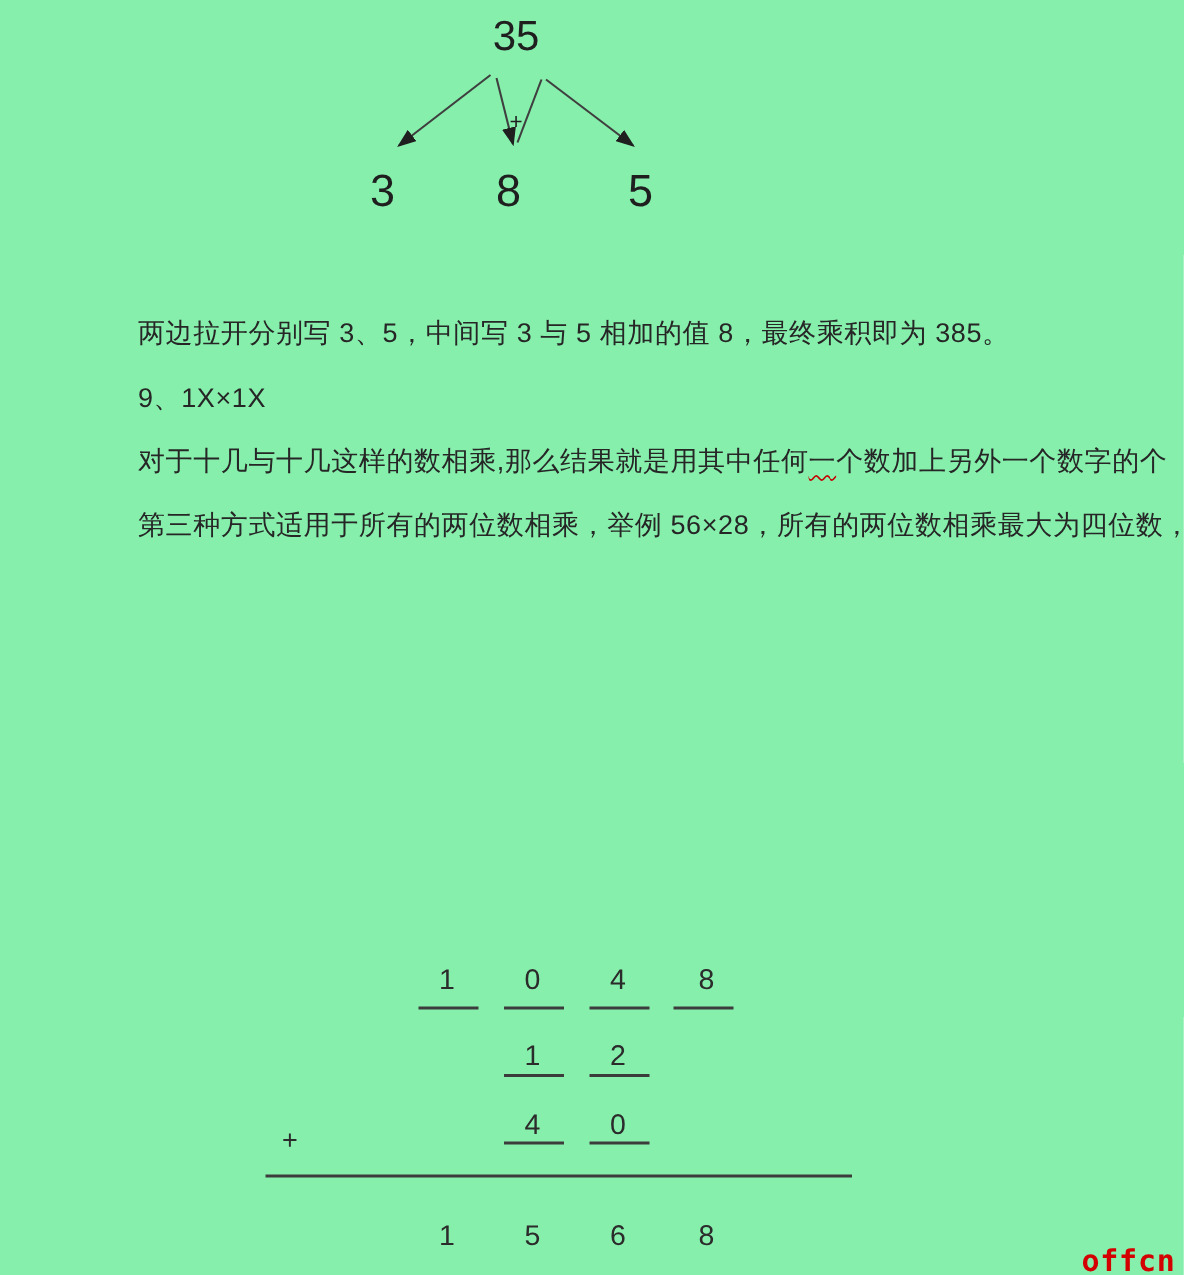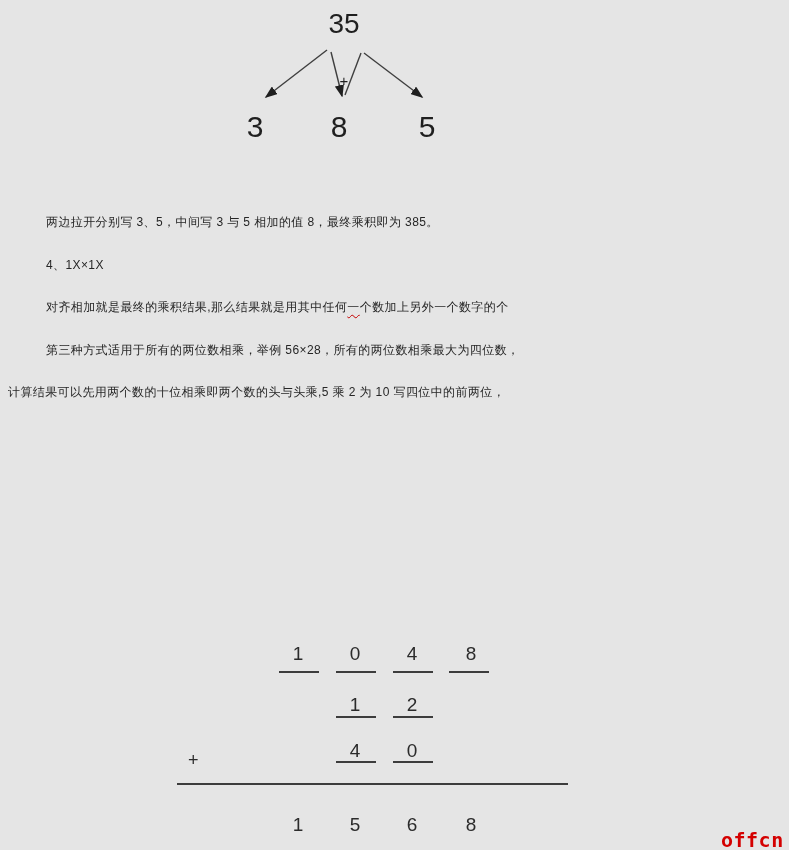--- a/index.html
+++ b/index.html
@@ -1,20 +1,20 @@
 <!DOCTYPE html>
 <html><head>
 <meta charset="utf-8">
 <style>
   html, body { margin: 0; padding: 0; }
   .doc {
     position: relative;
     width: 789px;
     height: 850px;
-    background: #e5e5e5;
+    background: #86efac;
     overflow: hidden;
     font-family: "Liberation Sans", sans-serif;
     color: #262626;
   }
 
   
   .top-diagram {
     position: absolute;
     left: 230px;
     top: 0;
@@ -30,23 +30,24 @@
   
   .body-text {
     position: absolute;
     left: 8px;
     top: 201px;
     width: 773px;
   }
   .line {
     height: 42.5px;
     line-height: 42.5px;
-    font-size: 12px;
+    font-size: 18px;
     white-space: nowrap;
     letter-spacing: 0.4px;
+    margin-left: 46px;
   }
   .line.indent { padding-left: 38px; }
   .sq {
     text-decoration: underline;
     text-decoration-style: wavy;
     text-decoration-color: #c40000;
     text-decoration-thickness: 1px;
     text-underline-offset: 3px;
   }
 
@@ -116,24 +117,23 @@
     <line x1="131" y1="53" x2="115" y2="95"></line>
     <line x1="134" y1="53" x2="192" y2="97" marker-end="url(#arrh)"></line>
     <text class="plus" x="114" y="86">+</text>
     <text class="digit" x="25" y="137">3</text>
     <text class="digit" x="109" y="137">8</text>
     <text class="digit" x="197" y="137">5</text>
   </svg>
 
   <div class="body-text">
     <div class="line indent">两边拉开分别写 3、5，中间写 3 与 5 相加的值 8，最终乘积即为 385。</div>
-    <div class="line indent">4、1X×1X</div>
-    <div class="line indent"><span>对齐相加就是最终的乘积结果,那么结果就是用其中任何</span><span class="sq">一</span><span>个数加上另外一个数字的个</span></div>
+    <div class="line indent">9、1X×1X</div>
+    <div class="line indent"><span>对于十几与十几这样的数相乘,那么结果就是用其中任何</span><span class="sq">一</span><span>个数加上另外一个数字的个</span></div>
     <div class="line indent">第三种方式适用于所有的两位数相乘，举例 56×28，所有的两位数相乘最大为四位数，</div>
-    <div class="line">计算结果可以先用两个数的十位相乘即两个数的头与头乘,5 乘 2 为 10 写四位中的前两位，</div>
   </div>
 
   <div>
 
     <span class="ad c1 r1d">1</span>
     <span class="ad c2 r1d">0</span>
     <span class="ad c3 r1d">4</span>
     <span class="ad c4 r1d">8</span>
     <div class="ul u1 r1u"></div>
     <div class="ul u2 r1u"></div>

